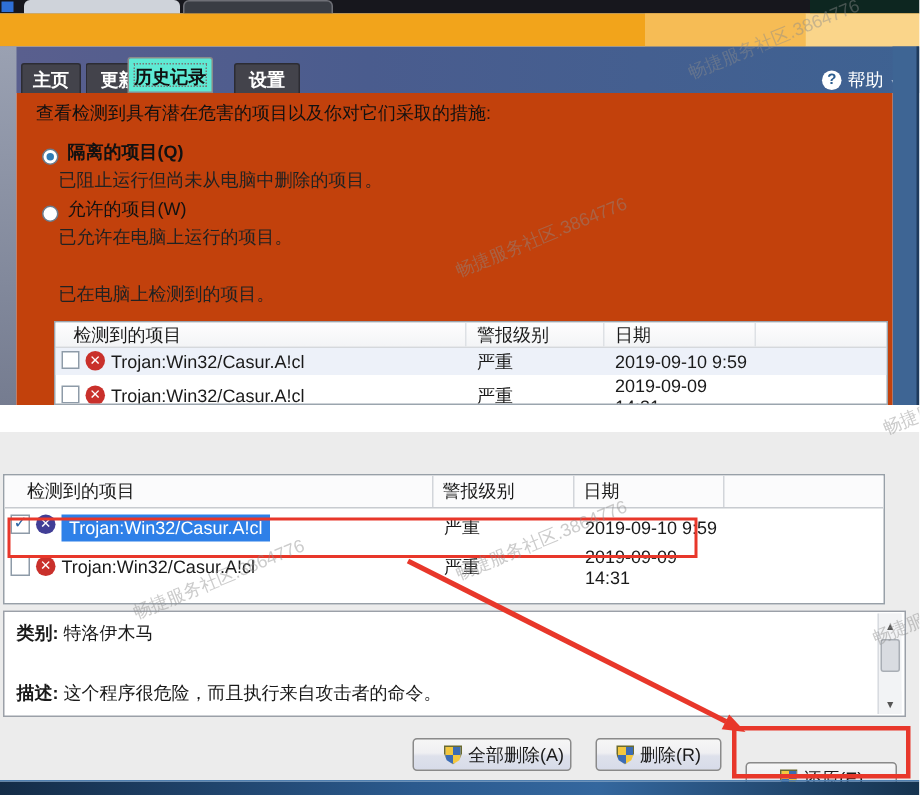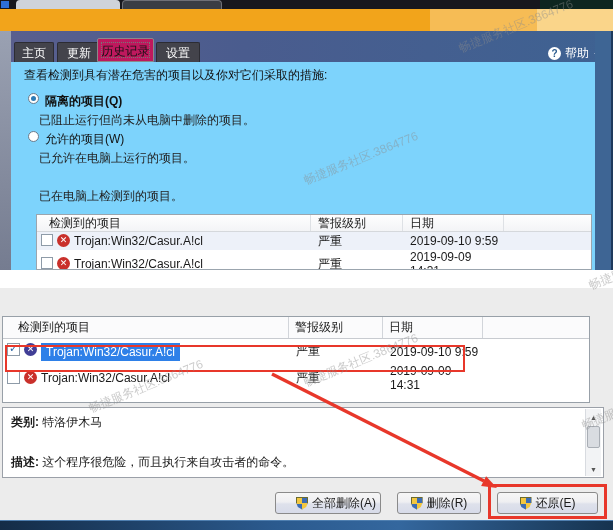--- a/index.html
+++ b/index.html
@@ -15,37 +15,37 @@
   .teal-chunk { position:absolute; left:540px; top:0; width:73px; height:9px; background:#0d2620; }
 
   
   .status-bar { position:absolute; left:0; top:9px; width:613px; height:22px; background:#F2A41B; }
   .status-seg1 { position:absolute; left:430px; top:0; width:107px; height:22px; background:#F6BC55; }
   .status-seg2 { position:absolute; left:537px; top:0; width:76px; height:22px; background:#FAD58A; }
   .status-text { position:absolute; left:14px; top:0; line-height:22px; color:#fff; font-weight:bold; font-size:12px; }
 
   
   .tab-band { position:absolute; left:0; top:31px; width:613px; height:31px; background:linear-gradient(90deg,#5A5F8E,#4A5C8E 40%,#3E6292); }
-  .tab { position:absolute; top:42px; height:20px; background:#43434B; color:#fff; font-weight:normal; font-size:12px; text-align:center; line-height:20px; border:1px solid #2c2c33; border-bottom:none; border-radius:2px 2px 0 0; cursor:default; }
+  .tab { position:absolute; top:42px; height:20px; background:#43434B; color:#fff; font-weight:bold; font-size:12px; text-align:center; line-height:20px; border:1px solid #2c2c33; border-bottom:none; border-radius:2px 2px 0 0; cursor:default; }
   .tab.t-home { left:14px; width:40px; }
   .tab.t-update { left:57px; width:44px; }
   .tab.t-settings { left:156px; width:44px; }
-  .tab.active { left:97px; top:38px; width:57px; height:24px; background:#be185d; color:#111; line-height:24px; border:1px solid #8a8a8a; position:absolute; }
+  .tab.active { left:85px; top:38px; width:57px; height:24px; background:#5eead4; color:#111; line-height:24px; border:1px solid #8a8a8a; position:absolute; }
   .tab.active .focus-dots { position:absolute; left:3px; top:3px; right:3px; bottom:3px; border:1px dotted #777; }
   .help-group { position:absolute; right:13px; top:46px; height:14px; color:#fff; font-size:12px; display:flex; align-items:center; gap:4px; }
   .q-icon { width:13px; height:13px; border-radius:50%; background:#fff; color:#2B5C8E; font-weight:bold; font-size:10px; line-height:13px; text-align:center; display:inline-block; }
   .caret-down::after { content:"▼"; font-size:7px; color:#fff; }
 
   
   .left-edge { position:absolute; left:0; top:31px; width:11px; height:239px; background:linear-gradient(180deg,#9AA1B2,#757C90); }
   .right-edge { position:absolute; left:595px; top:31px; width:18px; height:239px; background:#3E6594; border-right:2px solid #1E3A5C; }
-  .content-area { position:absolute; left:11px; top:62px; width:584px; height:208px; background:#7dd3fc; overflow:hidden; }
+  .content-area { position:absolute; left:11px; top:62px; width:584px; height:208px; background:#c2410c; overflow:hidden; }
   .intro-text { position:absolute; left:13px; top:5px; font-size:12px; color:#111; }
 
-  .radio-row { position:absolute; left:17px; display:flex; align-items:flex-start; gap:6px; font-size:12px; color:#111; cursor:default; }
+  .radio-row { position:absolute; left:17px; display:flex; align-items:flex-end; gap:6px; font-size:12px; color:#111; cursor:default; }
   .radio-circle { width:11px; height:11px; border-radius:50%; border:1px solid #6B7B8C; background:#fff; position:relative; flex:0 0 auto; }
   .radio-row.selected .radio-circle::after { content:""; position:absolute; left:2px; top:2px; width:5px; height:5px; border-radius:50%; background:#2F7CB5; }
   .radio-row.selected .radio-label { font-weight:bold; }
   .radio-desc { position:absolute; left:28px; font-size:12px; color:#222; }
 
   
   .grid-header, .grid-row { display:grid; align-items:center; font-size:12px; color:#1a1a1a; }
   .upper-table { position:absolute; left:25px; top:152px; width:556px; height:56px; border:1px solid #9BA5AE; background:#fff; overflow:hidden; }
   .upper-table .grid-header { grid-template-columns:274px 92px 101px 1fr; height:17px; background:linear-gradient(#FEFEFE,#F3F4F6); border-bottom:1px solid #D5D8DC; }
   .upper-table .grid-header > div { border-right:1px solid #DEE1E5; height:100%; line-height:16px; padding-left:7px; }
@@ -82,21 +82,21 @@
   .v-scrollbar { position:absolute; right:2px; top:1px; width:16px; height:67px; background:#F2F3F5; border-left:1px solid #D8DBE0; }
   .sb-btn { position:absolute; left:0; width:15px; height:15px; text-align:center; color:#555; background:#F2F3F5; }
   .sb-btn.up { top:0; } .sb-btn.down { bottom:0; }
   .sb-btn.up::after { content:"▲"; font-size:7px; line-height:15px; }
   .sb-btn.down::after { content:"▼"; font-size:7px; line-height:15px; }
   .sb-thumb { position:absolute; left:1px; top:17px; width:13px; height:22px; background:#D9DCE1; border:1px solid #A9AEB5; border-radius:2px; }
 
   .win-btn { position:absolute; top:204px; height:22px; border:1px solid #8A8A8A; border-radius:3px; background:linear-gradient(#F6F6F6,#EFEFF2 45%,#DEE1EB 55%,#D7DBE9); font-size:12px; color:#1a1a1a; display:flex; align-items:center; justify-content:center; gap:4px; cursor:default; }
   .btn-delete-all { left:275px; width:106px;padding-left:16px; }
   .btn-delete { left:397px; width:84px; }
-  .btn-restore { left:497px; width:101px; }
+  .btn-restore { left:497px; width:101px;margin-top:16px; }
   .shield-icon { width:12px; height:13px; flex:0 0 auto;
     background:conic-gradient(#3C6CB4 25%, #F3C73F 0 50%, #3C6CB4 0 75%, #F3C73F 0);
     clip-path:polygon(0% 0%,100% 0%,100% 45%,85% 80%,50% 100%,15% 80%,0% 45%);
     border:1px solid #6a6a2f; }
 
   .bottom-band { position:absolute; left:0; top:232px; width:613px; height:10px; background:linear-gradient(90deg,#142C47,#2B5A8E 45%,#34679E 65%,#16334F); border-top:1px solid #4F7FB0; }
 
   
   .anno-rect { position:absolute; border:2px solid #E8372A; pointer-events:none; }
   .rect-row { left:5px; top:345px; width:460px; height:27px; }

